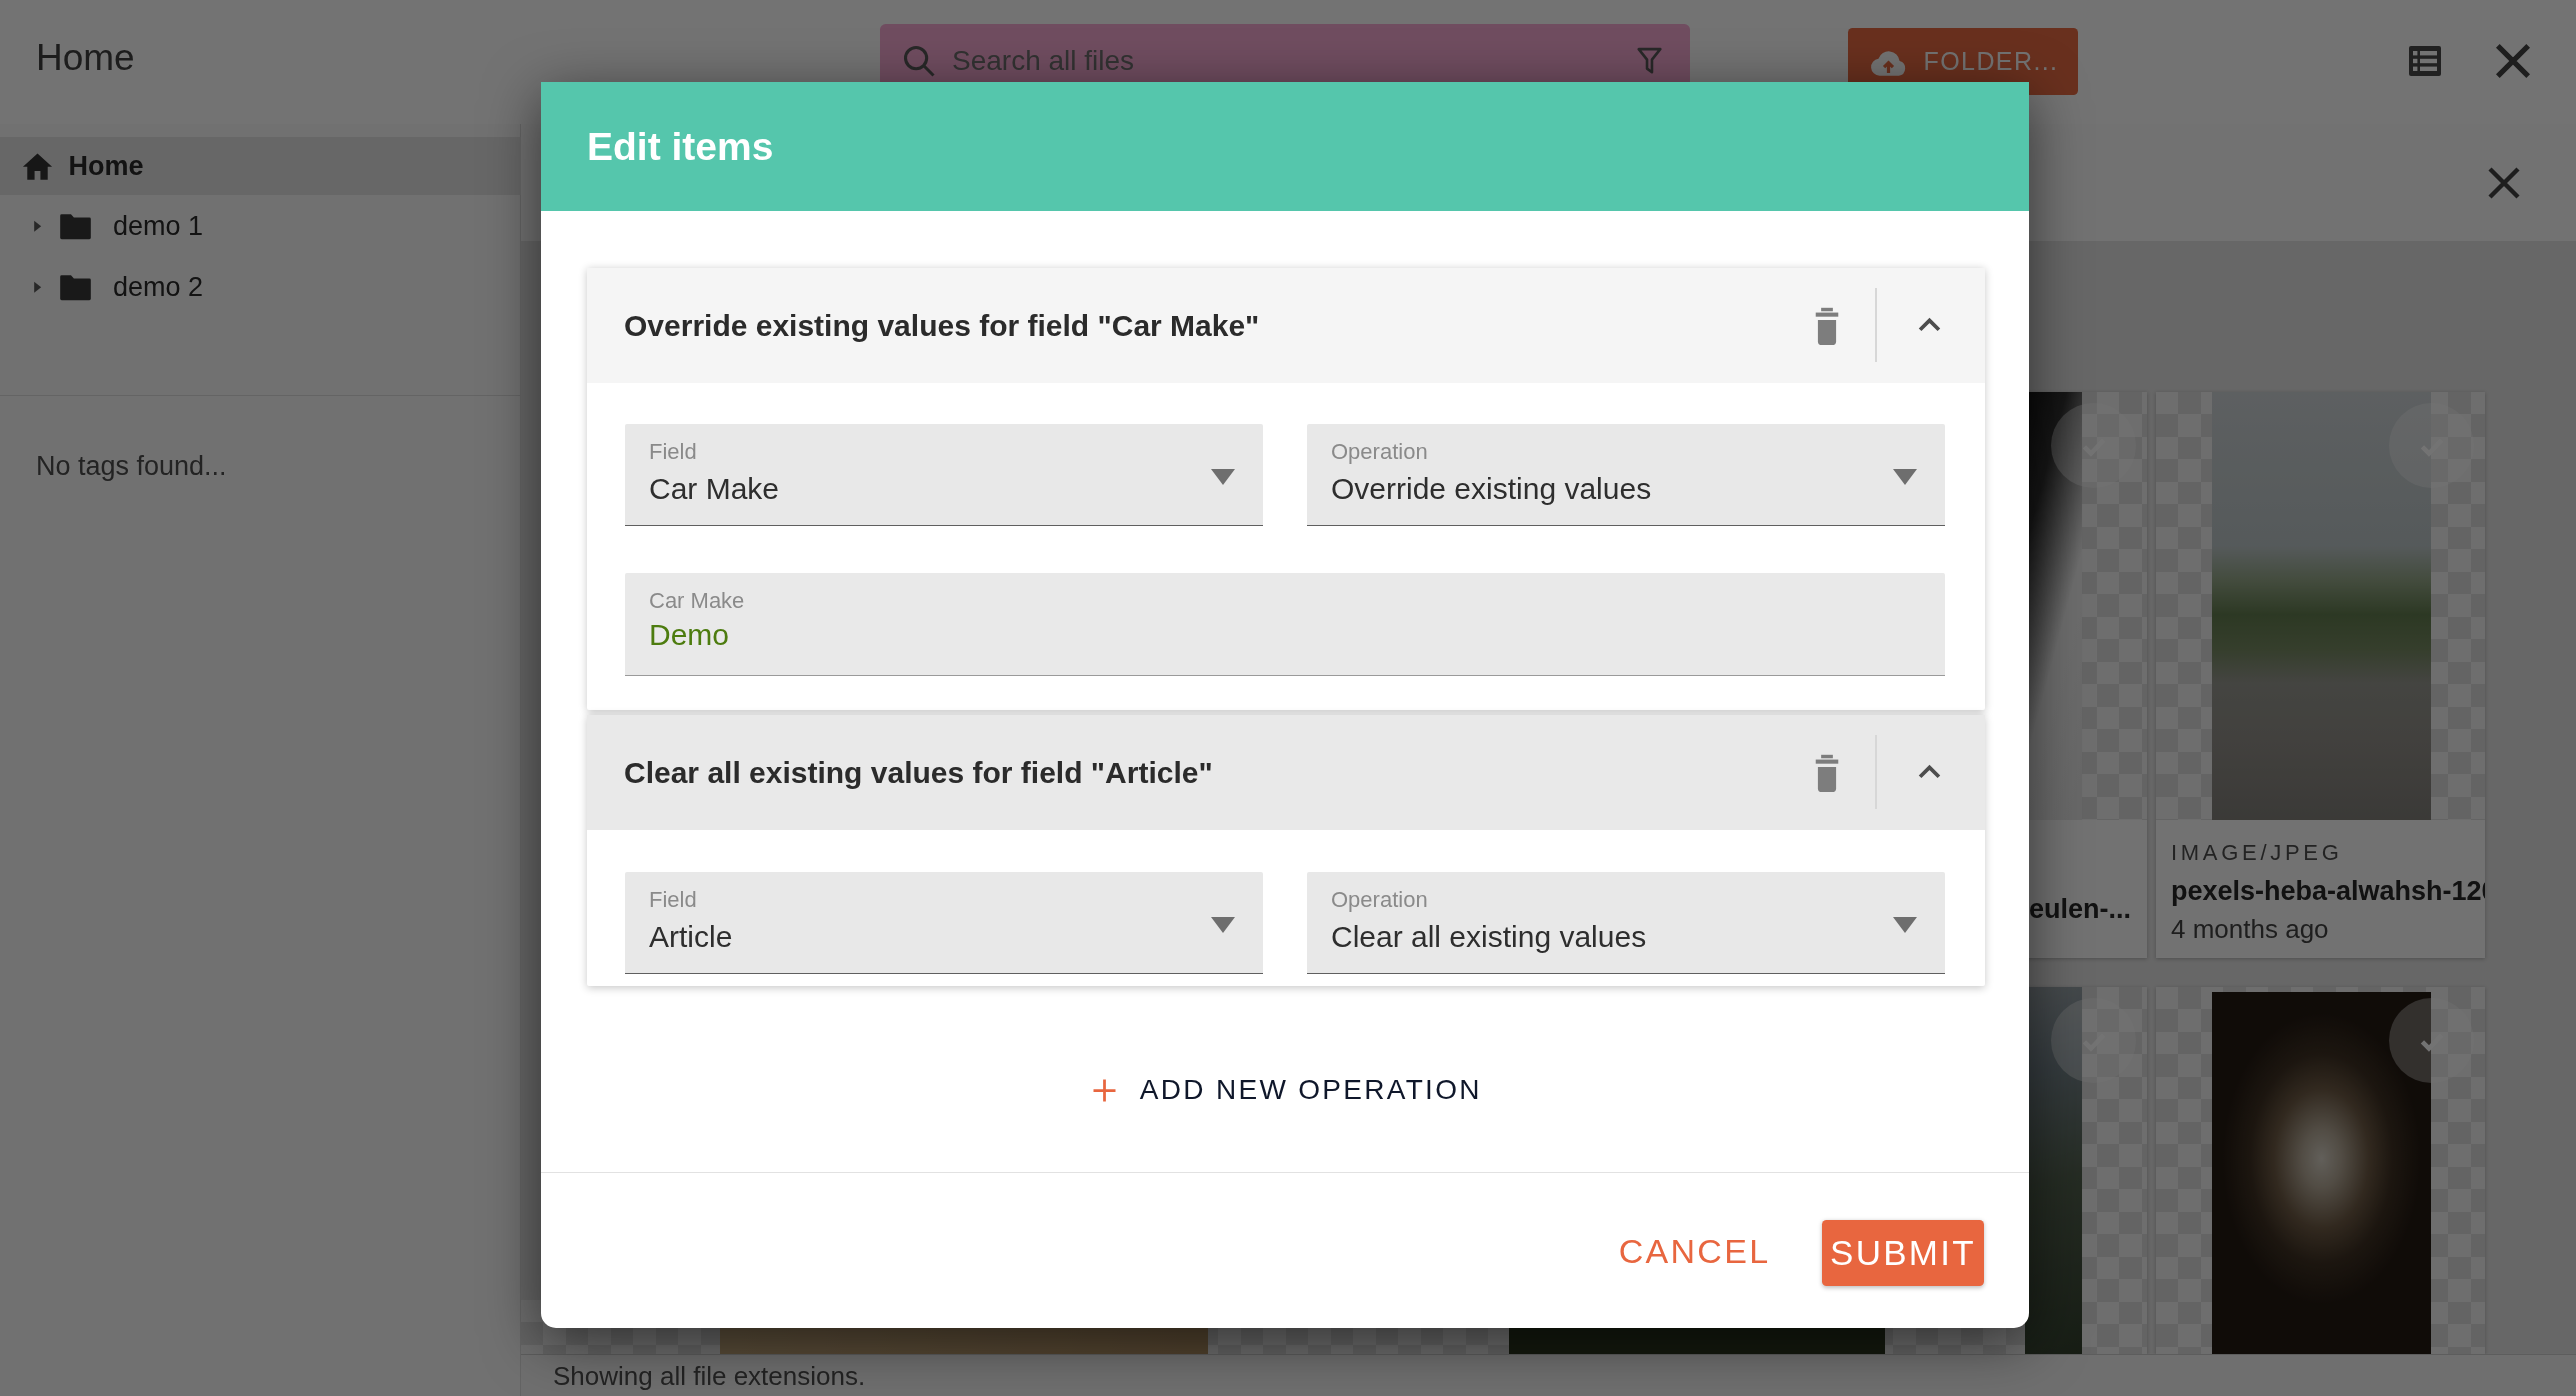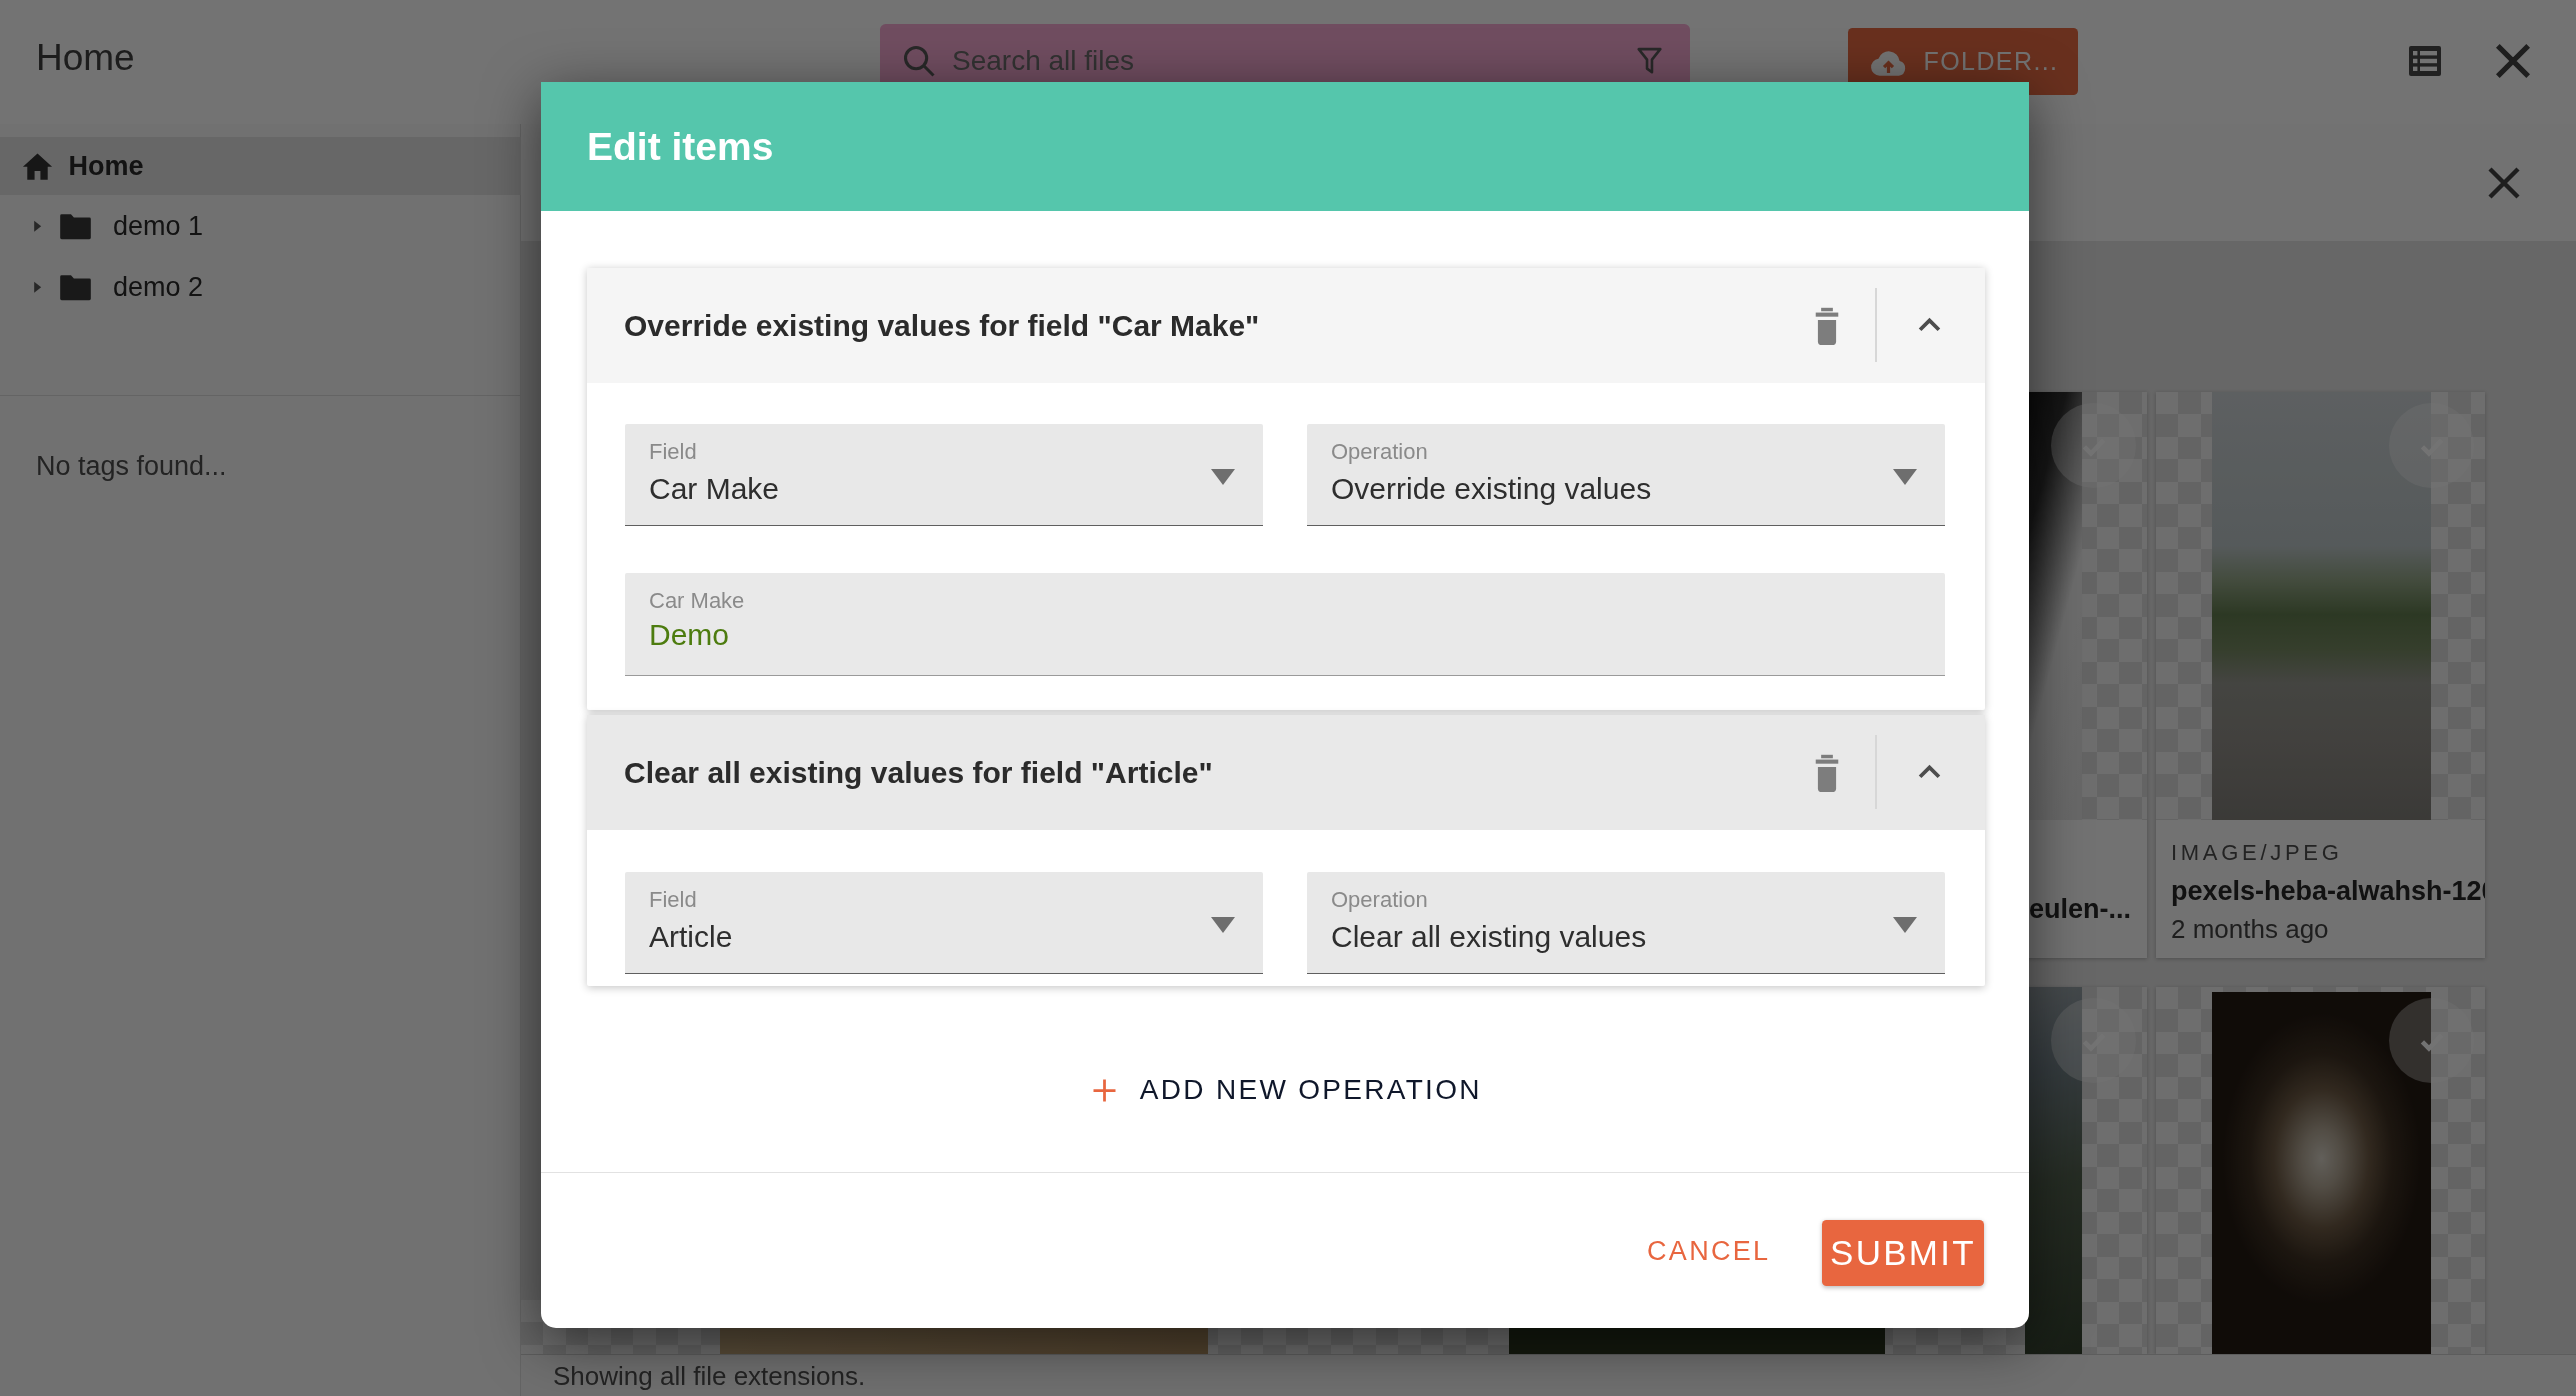--- a/index.html
+++ b/index.html
@@ -106,21 +106,21 @@
   .text-field .flbl { position:absolute; left:24px; top:15px; font-size:22px; color:#8a8a8a; }
   .text-field input { position:absolute; left:24px; top:45px; width:1263px; border:none; background:transparent;
     font-family:inherit; font-size:30px; color:#4d7c0f; outline:none; }
 
   .add-op { left:0; top:971px; width:1488px; height:74px; display:flex; align-items:center; justify-content:center; gap:18.6px; }
   .add-op .txt { font-size:28px; letter-spacing:2.3px; color:#0f172a; }
   .plus-icon { width:33px; height:33px; }
 
   .modal-footer { left:0; top:1090px; width:1488px; height:156px; border-top:0.9px solid #e2e2e2; }
   .cancel-btn { position:absolute; right:240px; top:45px; height:67px; padding:0 18.6px; background:transparent; border:none;
-    font-family:inherit; font-size:27px; letter-spacing:2.3px; color:#E8663F; }
+    font-family:inherit; font-size:34px; letter-spacing:2.3px; color:#E8663F; }
   .submit-btn { position:absolute; right:45px; top:47px; width:162px; height:66px; background:#E8663F; border:none; border-radius:4.6px;
     font-family:inherit; font-size:35px; letter-spacing:2.3px; color:#fff; box-shadow:0 1.9px 4.6px rgba(0,0,0,.25); }
 </style>
 </head>
 <body>
 
 <div class="screen">
 
   <div class="abs topbar">
     <div class="abs page-title">Home</div>
@@ -220,21 +220,21 @@
         <div class="abs img-geese" style="left:56px;top:0;width:219px;height:428px;"></div>
         <div class="abs badge" style="right:11px;top:11px;">
           <svg width="46" height="46" viewBox="0 0 24 24">
             <path d="M7 12.5l3.4 3.4 6.6-7" stroke="#fff" stroke-width="2.4" fill="none"></path>
           </svg>
         </div>
       </div>
       <div class="abs card-info" style="left:0;top:428px;width:329px;height:137px;padding:20.4px 0 0 15px;">
         <div class="filetype">IMAGE/JPEG</div>
         <div class="filename">pexels-heba-alwahsh-120119...</div>
-        <div class="fileage">2 months ago</div>
+        <div class="fileage">4 months ago</div>
       </div>
     </div>
 
     <div class="abs card" style="left:1351px;top:746px;width:275px;height:367px;">
       <div class="abs checker" style="left:0;top:0;width:275px;height:367px;">
         <div class="abs img-mountain" style="left:0;top:0;width:210px;height:367px;"></div>
         <div class="abs badge" style="right:11px;top:11px;">
           <svg width="46" height="46" viewBox="0 0 24 24">
             <path d="M7 12.5l3.4 3.4 6.6-7" stroke="#fff" stroke-width="2.4" fill="none"></path>
           </svg>

